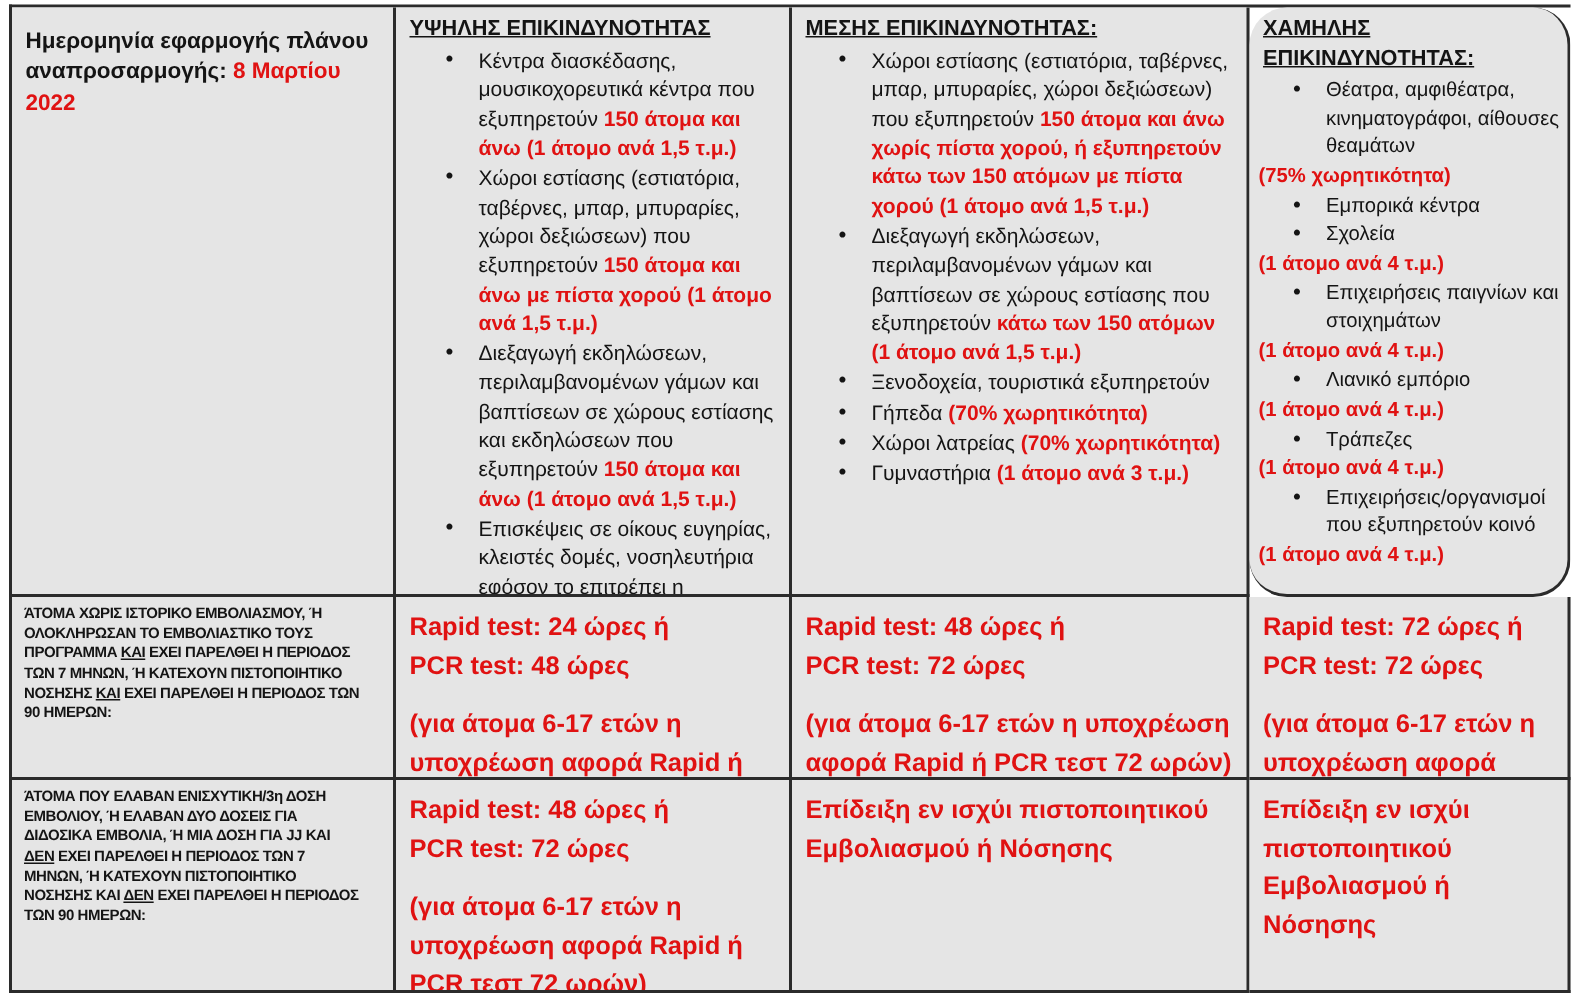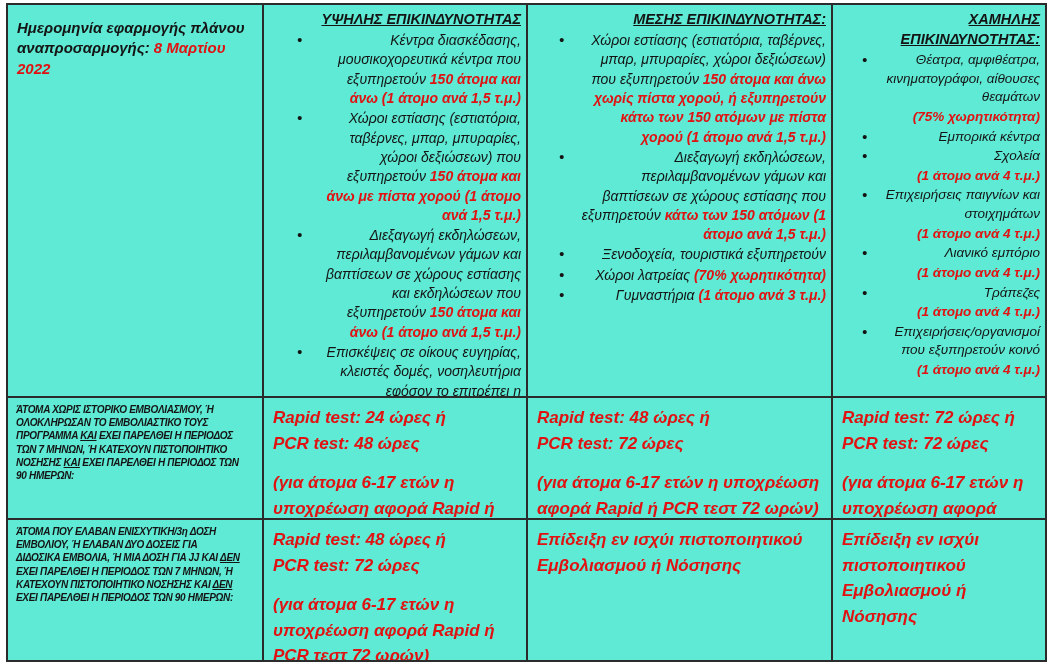--- a/index.html
+++ b/index.html
@@ -19,34 +19,33 @@
     grid-template-columns:256px 264px 305px 214px;
     grid-template-rows:393px 122px 142px;
     border-top:2px solid var(--border);
     border-left:2px solid var(--border);
   }
   .cell{
     box-sizing:border-box;
     border-right:2px solid var(--border);
     border-bottom:2px solid var(--border);
     overflow:hidden;
-    background:#5eead4;
-    font-style:italic;
+    background:#e5e5e5;
   }
   
   .c-date{padding:13px 8px 0 9px;font-size:15px;font-weight:700;line-height:1.35;}
   .c-date .red{color:var(--red);}
   
-  .riskcol{padding:4px 5px 0 3px;font-size:14px;line-height:1.38;text-align:right;}
+  .riskcol{padding:4px 5px 0 3px;font-size:14px;line-height:1.38;}
   .col-header{font-weight:700;text-decoration:underline;font-size:14.5px;padding-left:6px;margin-bottom:2px;}
   .bullet{position:relative;padding-left:52px;margin:0 0 1px 0;overflow-wrap:break-word;}
   .bullet::before{content:"\2022";position:absolute;left:30px;top:-1px;font-size:15px;}
   .c-medium .bullet{padding-left:50px;}
   .c-medium .bullet::before{left:28px;}
-  .c-low{font-size:13.5px;}
+  .c-low{font-size:13.5px;border-radius:25px;}
   .c-low .bullet{padding-left:48px;}
   .c-low .bullet::before{left:26px;}
   .note{color:var(--red);font-weight:700;padding-left:3px;margin:0 0 1px 0;}
   .seg-red{color:var(--red);font-weight:700;}
   .seg-underline{text-decoration:underline;}
   
   .c-criteria{padding:5px 22px 0 8px;font-size:10px;font-weight:700;line-height:1.32;letter-spacing:-0.3px;}
   .c-test{padding:7px 8px 0 9px;font-size:17px;font-weight:700;color:var(--red);line-height:1.5;}
   .c-test .line{margin:0;}
   .c-test .spacer{height:14px;}
@@ -70,20 +69,21 @@
           <div class="bullet"><span class="seg-plain">Επισκέψεις σε οίκους ευγηρίας, κλειστές δομές, νοσηλευτήρια εφόσον το επιτρέπει η διεύθυνση του κέντρου</span></div>
         </div>
     </div>
 
     <div class="cell riskcol c-medium">
       <div class="col-header">ΜΕΣΗΣ ΕΠΙΚΙΝΔΥΝΟΤΗΤΑΣ:</div>
       <div>
           <div class="bullet"><span class="seg-plain">Χώροι εστίασης (εστιατόρια, ταβέρνες, μπαρ, μπυραρίες, χώροι δεξιώσεων) που εξυπηρετούν </span><span class="seg-red">150 άτομα και άνω χωρίς πίστα χορού, ή εξυπηρετούν κάτω των 150 ατόμων με πίστα χορού (1 άτομο ανά 1,5 τ.μ.)</span></div>
           <div class="bullet"><span class="seg-plain">Διεξαγωγή εκδηλώσεων, περιλαμβανομένων γάμων και βαπτίσεων σε χώρους εστίασης που εξυπηρετούν </span><span class="seg-red">κάτω των 150 ατόμων (1 άτομο ανά 1,5 τ.μ.)</span></div>
           <div class="bullet"><span class="seg-plain">Ξενοδοχεία, τουριστικά εξυπηρετούν</span></div>
+          <div class="bullet"><span class="seg-plain">Γήπεδα </span><span class="seg-red">(70% χωρητικότητα)</span></div>
           <div class="bullet"><span class="seg-plain">Χώροι λατρείας </span><span class="seg-red">(70% χωρητικότητα)</span></div>
           <div class="bullet"><span class="seg-plain">Γυμναστήρια  </span><span class="seg-red">(1 άτομο ανά 3 τ.μ.)</span></div>
         </div>
     </div>
 
     <div class="cell riskcol c-low">
       <div class="col-header">ΧΑΜΗΛΗΣ ΕΠΙΚΙΝΔΥΝΟΤΗΤΑΣ:</div>
       <div>
           <div class="bullet"><span class="seg-plain">Θέατρα, αμφιθέατρα, κινηματογράφοι, αίθουσες θεαμάτων</span></div>
           <div class="note">(75% χωρητικότητα)</div>

